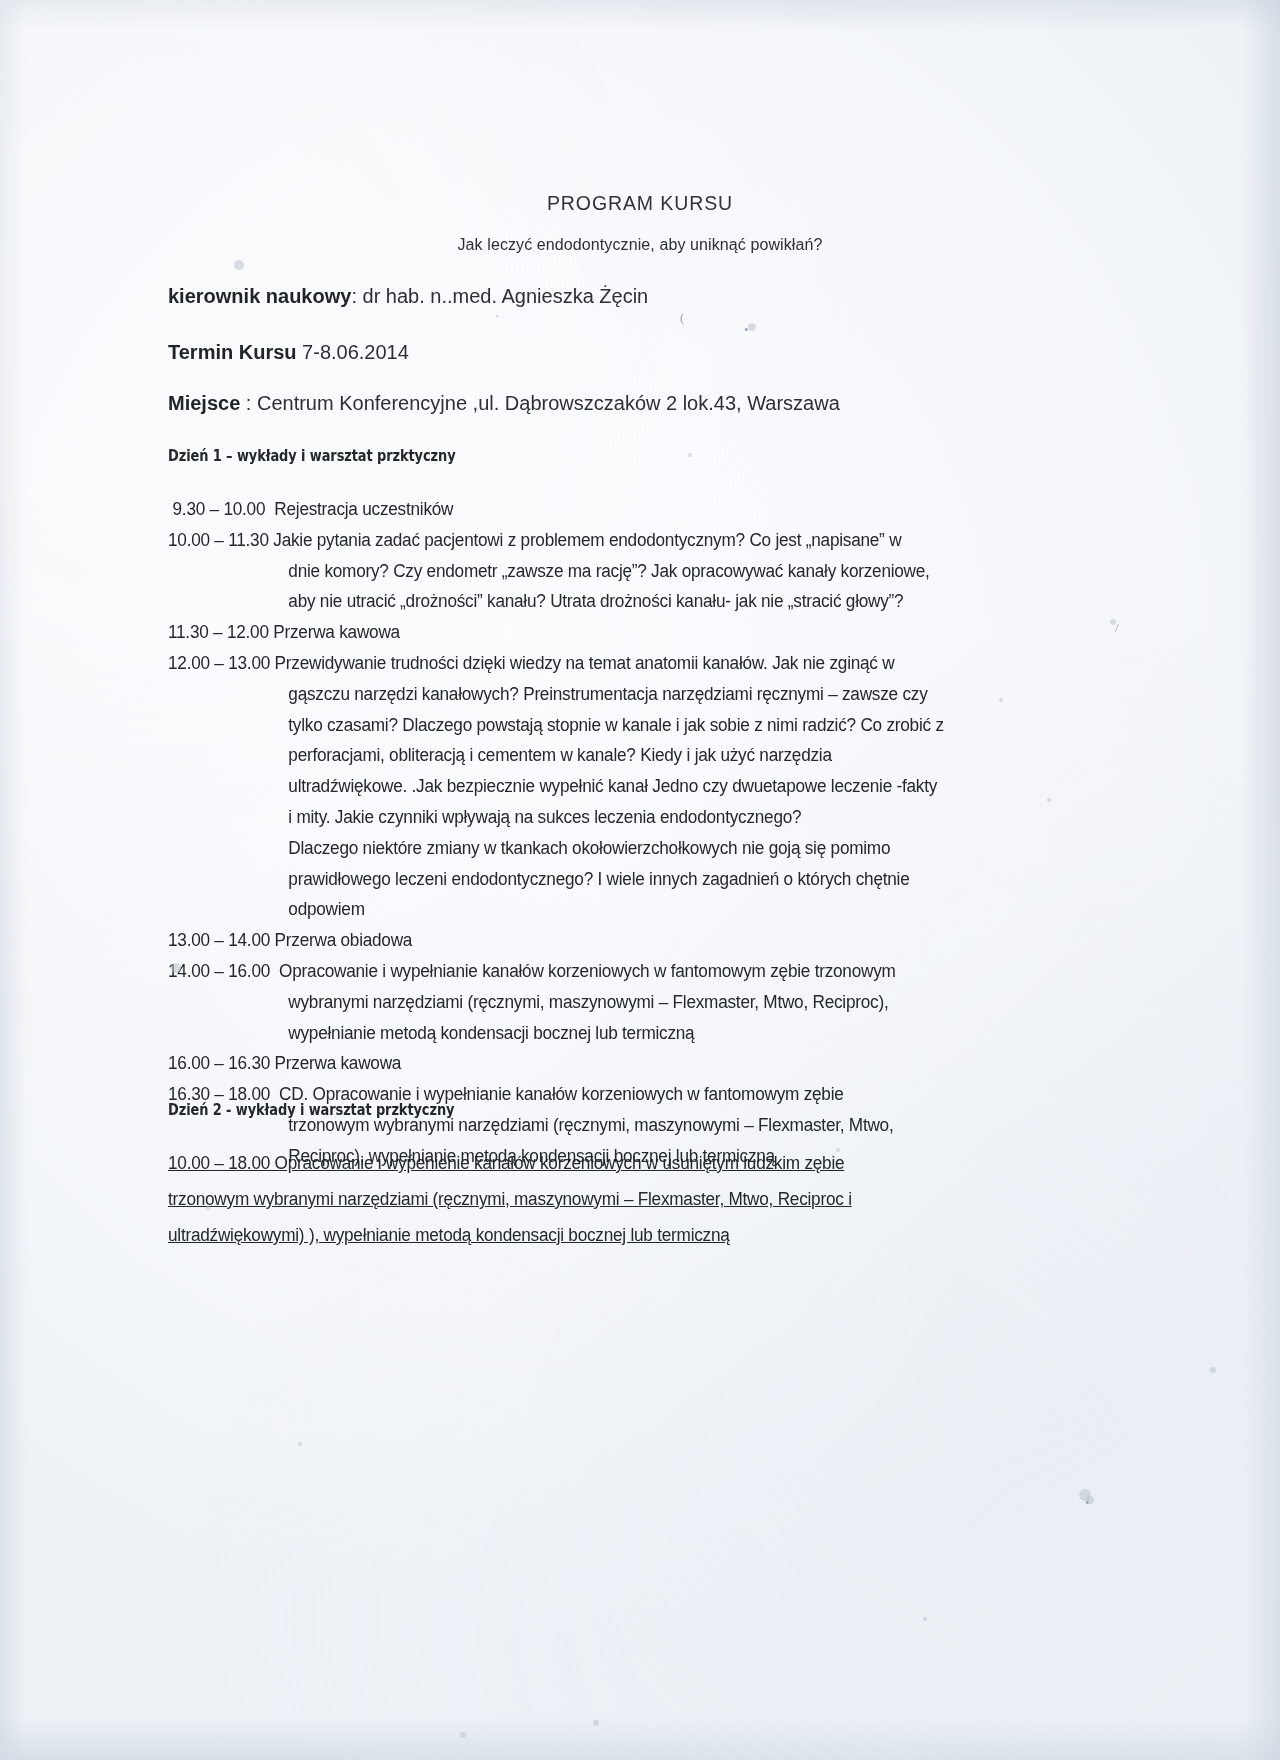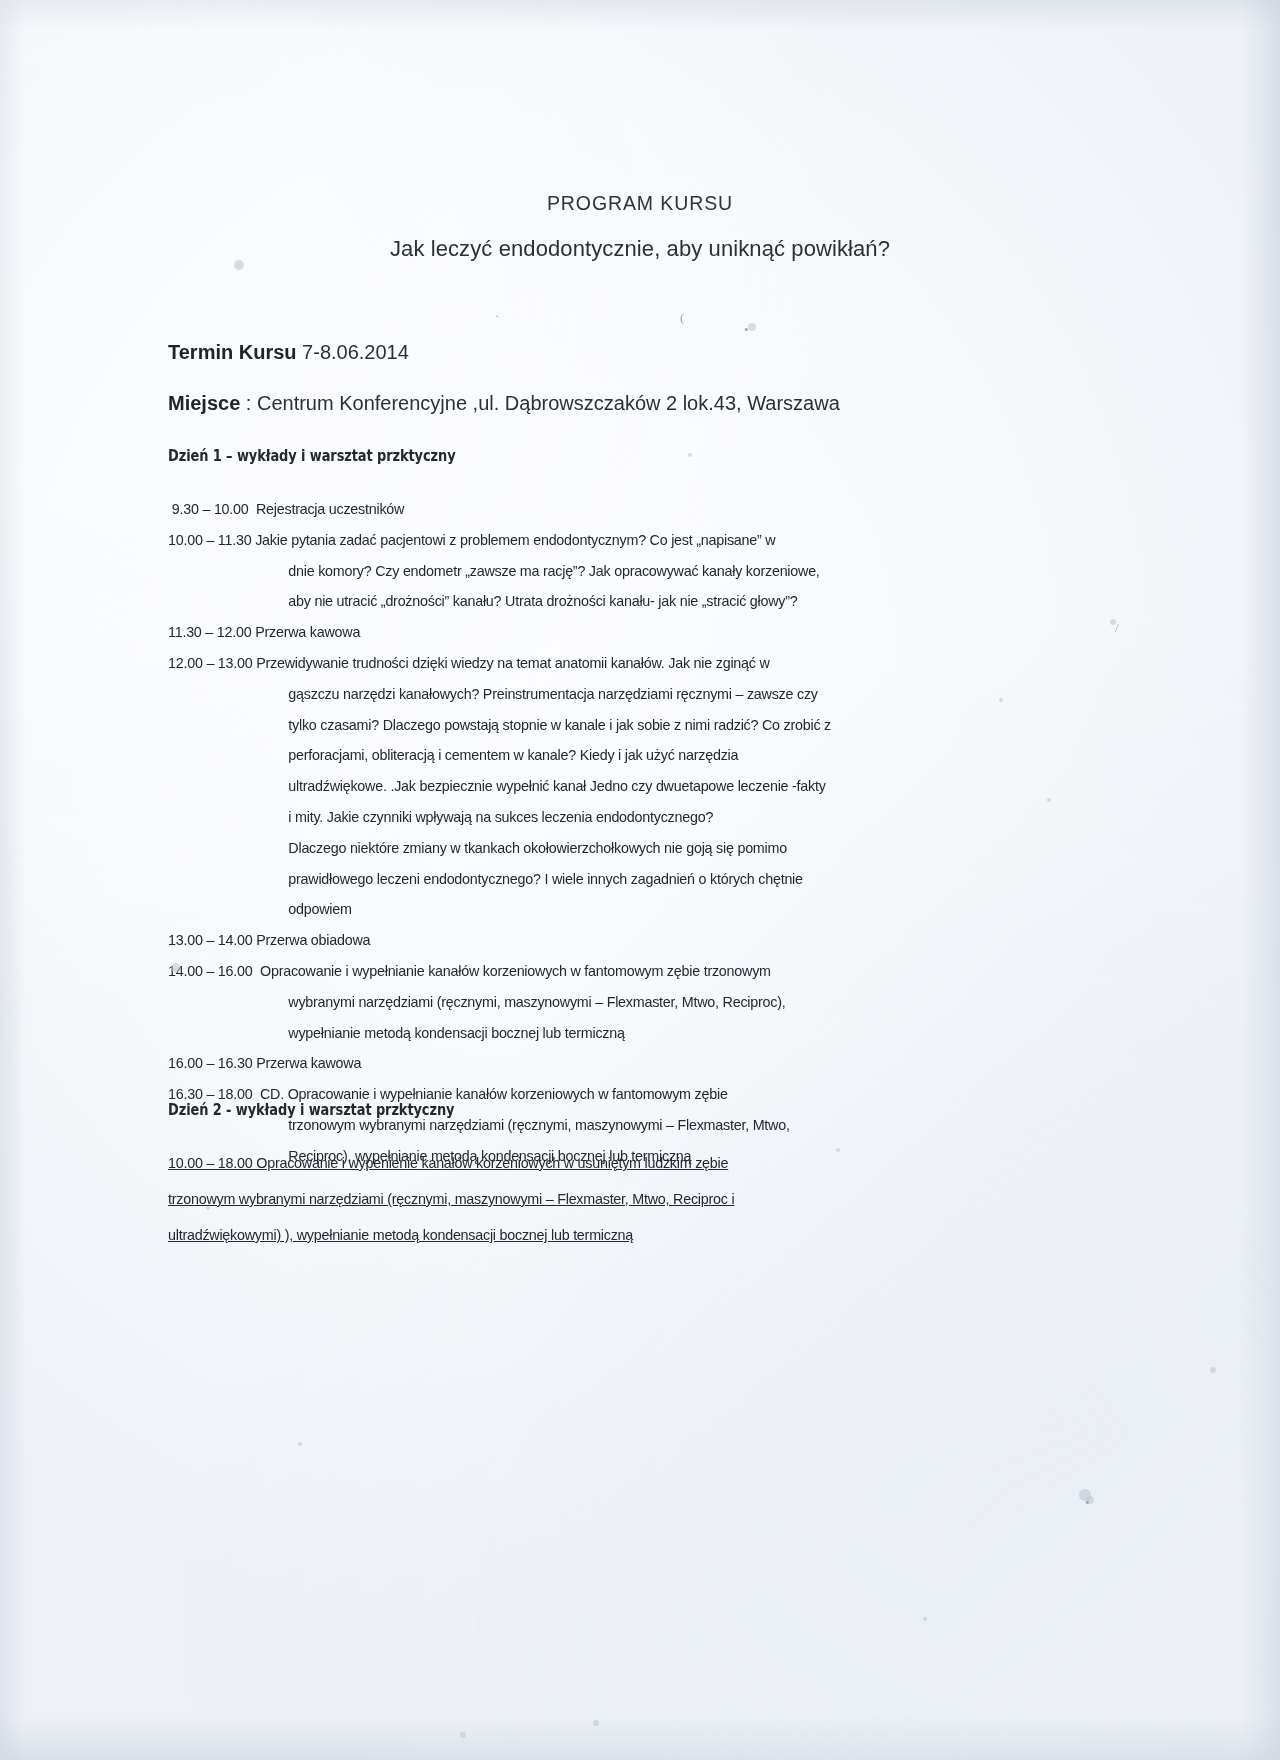--- a/index.html
+++ b/index.html
@@ -71,21 +71,21 @@
     font-size: 19.5px;
     letter-spacing: .9px;
     color: #2f3439;
   }
   .doc-subtitle {
     position: absolute;
     left: 0;
     top: 236px;
     width: 1280px;
     text-align: center;
-    font-size: 22px;
+    font-size: 16px;
     color: #2b3035;
     letter-spacing: .1px;
   }
 
   .meta-line {
     position: absolute;
     left: 168px;
     font-size: 20px;
     color: #2b3035;
     white-space: nowrap;
@@ -113,21 +113,21 @@
   }
   #day1-heading { top: 447px; }
   #day2-heading { top: 1101px; }
 
   
   .sched {
     position: absolute;
     left: 168px;
     width: 880px;
     font-family: "Liberation Sans", sans-serif;
-    font-size: 15px;
+    font-size: 18px;
     color: #23282d;
     letter-spacing: -0.25px;
   }
   .sched .row {
     display: block;
     white-space: pre;
     line-height: 30.8px;
     transform: scaleX(.955);
     transform-origin: left center;
   }
@@ -164,20 +164,23 @@
 <body>
 
 <div id="scan-page">
 
   <div id="content">
 
     <div class="doc-title">PROGRAM KURSU</div>
 
     <div class="doc-subtitle">Jak leczyć endodontycznie, aby uniknąć powikłań?</div>
 
+    <div class="meta-line" id="meta-kierownik">
+      <span class="lbl">kierownik naukowy</span><span>: dr hab. n..med. Agnieszka Żęcin</span>
+    </div>
 
     <div class="meta-line" id="meta-termin">
       <span class="lbl">Termin Kursu</span><span>  7-8.06.2014</span>
     </div>
 
     <div class="meta-line" id="meta-miejsce">
       <span class="lbl">Miejsce</span><span> : Centrum Konferencyjne ,ul. Dąbrowszczaków 2 lok.43, Warszawa</span>
     </div>
 
     <div class="day-heading" id="day1-heading">Dzień 1 – wykłady i warsztat przktyczny</div>

